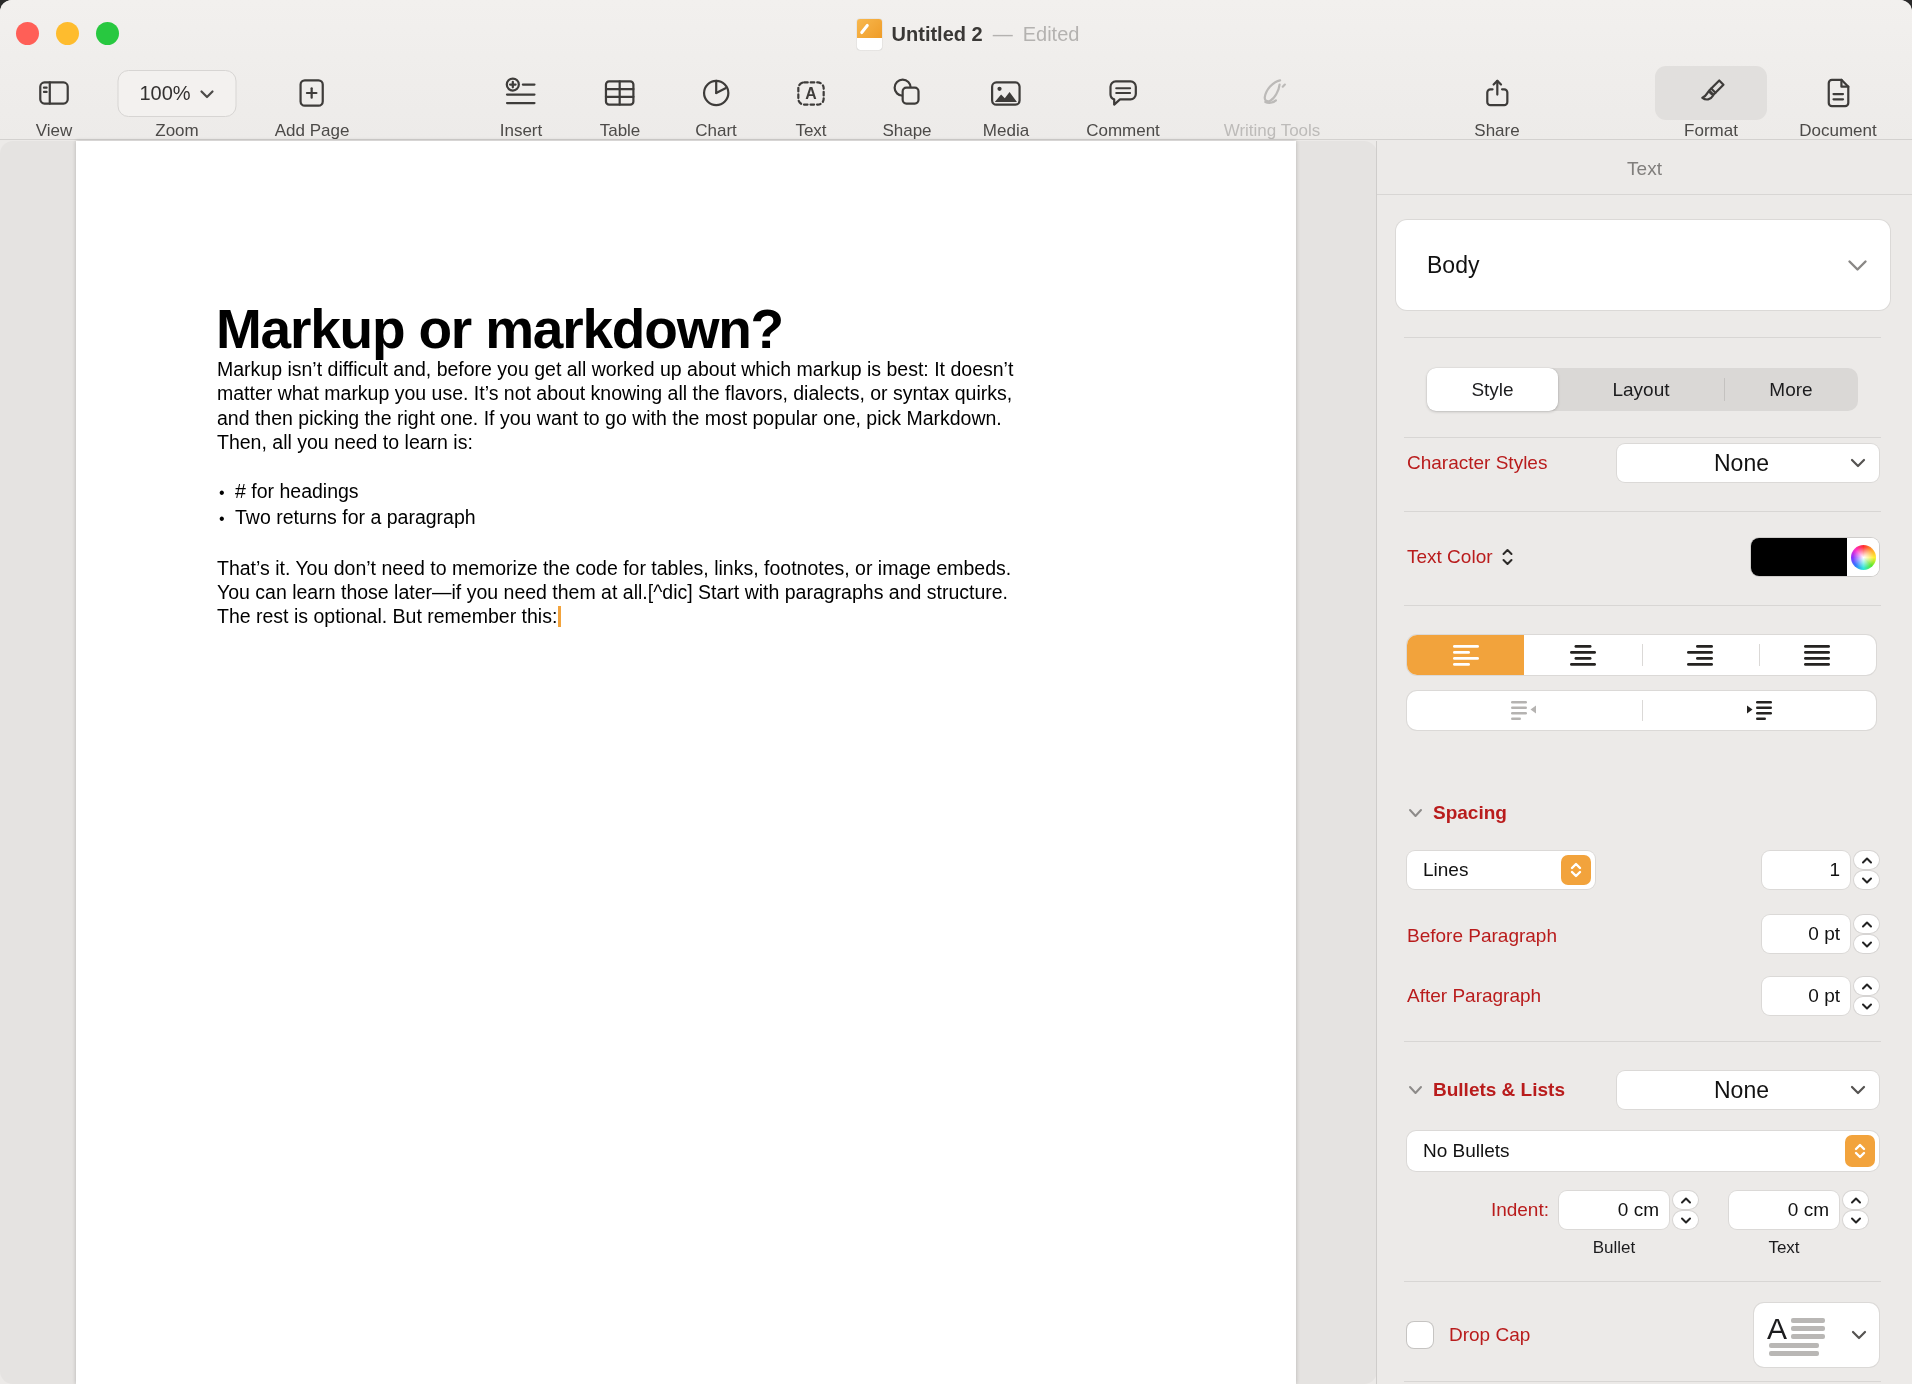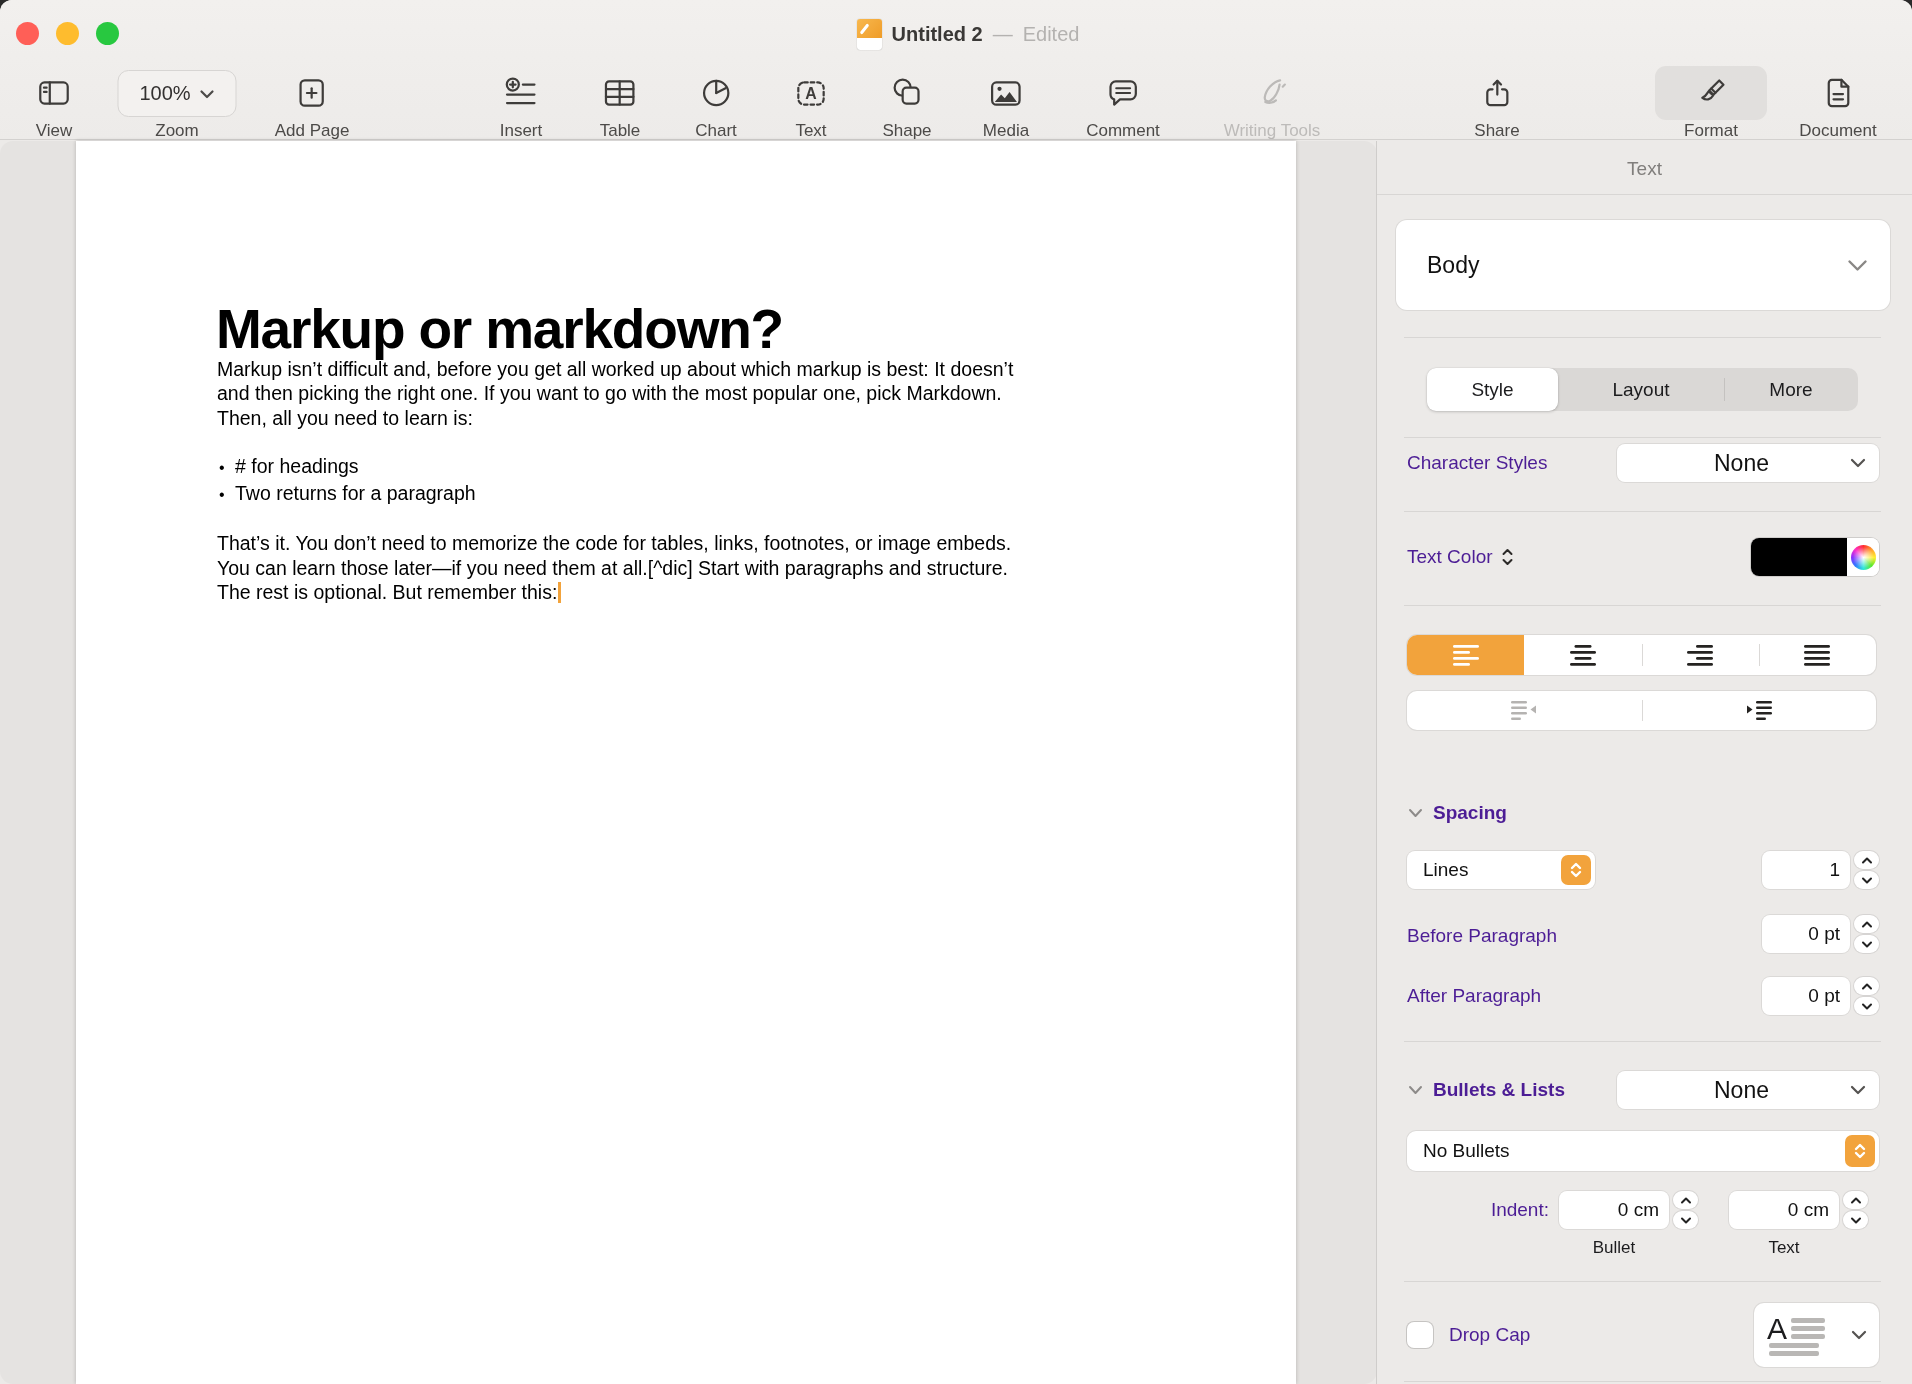--- a/index.html
+++ b/index.html
@@ -68,21 +68,21 @@
   .chev { margin-right:22px; }
 
   .tabs { position:absolute; left:50px; top:227px; width:431px; height:43px;
           background:#dad8d6; border-radius:10px; display:grid;
           grid-template-columns:131px 166px 134px; align-items:stretch; }
   .tab { display:flex; align-items:center; justify-content:center; font-size:19px;
          color:#1c1c1e; position:relative; }
   .tab.sel { background:#fff; border-radius:9px; box-shadow:0 1px 3px rgba(0,0,0,.18), 0 0 0 0.5px rgba(0,0,0,.05);text-align:right; }
   .tabsep { position:absolute; left:0; top:10px; bottom:10px; width:1px; background:#c4c2c0; }
 
-  .sb-label { position:absolute; font-size:19px; color:#4c1d95; line-height:22px; }
+  .sb-label { position:absolute; font-size:19px; color:#b91c1c; line-height:22px; }
   .sb-label.bold { font-weight:600; }
   .dropdown { position:absolute; display:flex; align-items:center; height:38px; }
   .dropdown span { font-size:23px; color:#111; margin-left:16px; flex:1;text-align:center; }
   .dropdown .chev { margin-right:13px; }
 
   .colorwell { position:absolute; left:374px; top:397px; width:128px; height:38px;
                border-radius:8px; overflow:hidden; display:flex; }
   .cw-black { width:96px; height:100%; background:#000; }
   .cw-wheelwrap { width:32px; height:100%; background:#fff; display:flex;
                   align-items:center; justify-content:center; }
@@ -292,20 +292,21 @@
         </div>
       <div class="tblabel">Document</div>
     </div>
   </div>
 
   <div class="docarea">
     <div class="page">
       <div class="h1">Markup or markdown?</div>
       <div class="bodytext">
         <div class="tl">Markup isn’t difficult and, before you get all worked up about which markup is best: It doesn’t</div>
+        <div class="tl">matter what markup you use. It’s not about knowing all the flavors, dialects, or syntax quirks,</div>
         <div class="tl">and then picking the right one. If you want to go with the most popular one, pick Markdown.</div>
         <div class="tl">Then, all you need to learn is:</div>
         <div class="gap"></div>
         <div class="tl"><span class="bmark">•</span><span># for headings</span></div>
         <div class="tl"><span class="bmark">•</span><span>Two returns for a paragraph</span></div>
         <div class="gap"></div>
         <div class="tl">That’s it. You don’t need to memorize the code for tables, links, footnotes, or image embeds.</div>
         <div class="tl">You can learn those later—if you need them at all.[^dic] Start with paragraphs and structure.</div>
         <div class="tl"><span>The rest is optional. But remember this:</span><span class="caret"></span></div>
       </div>

